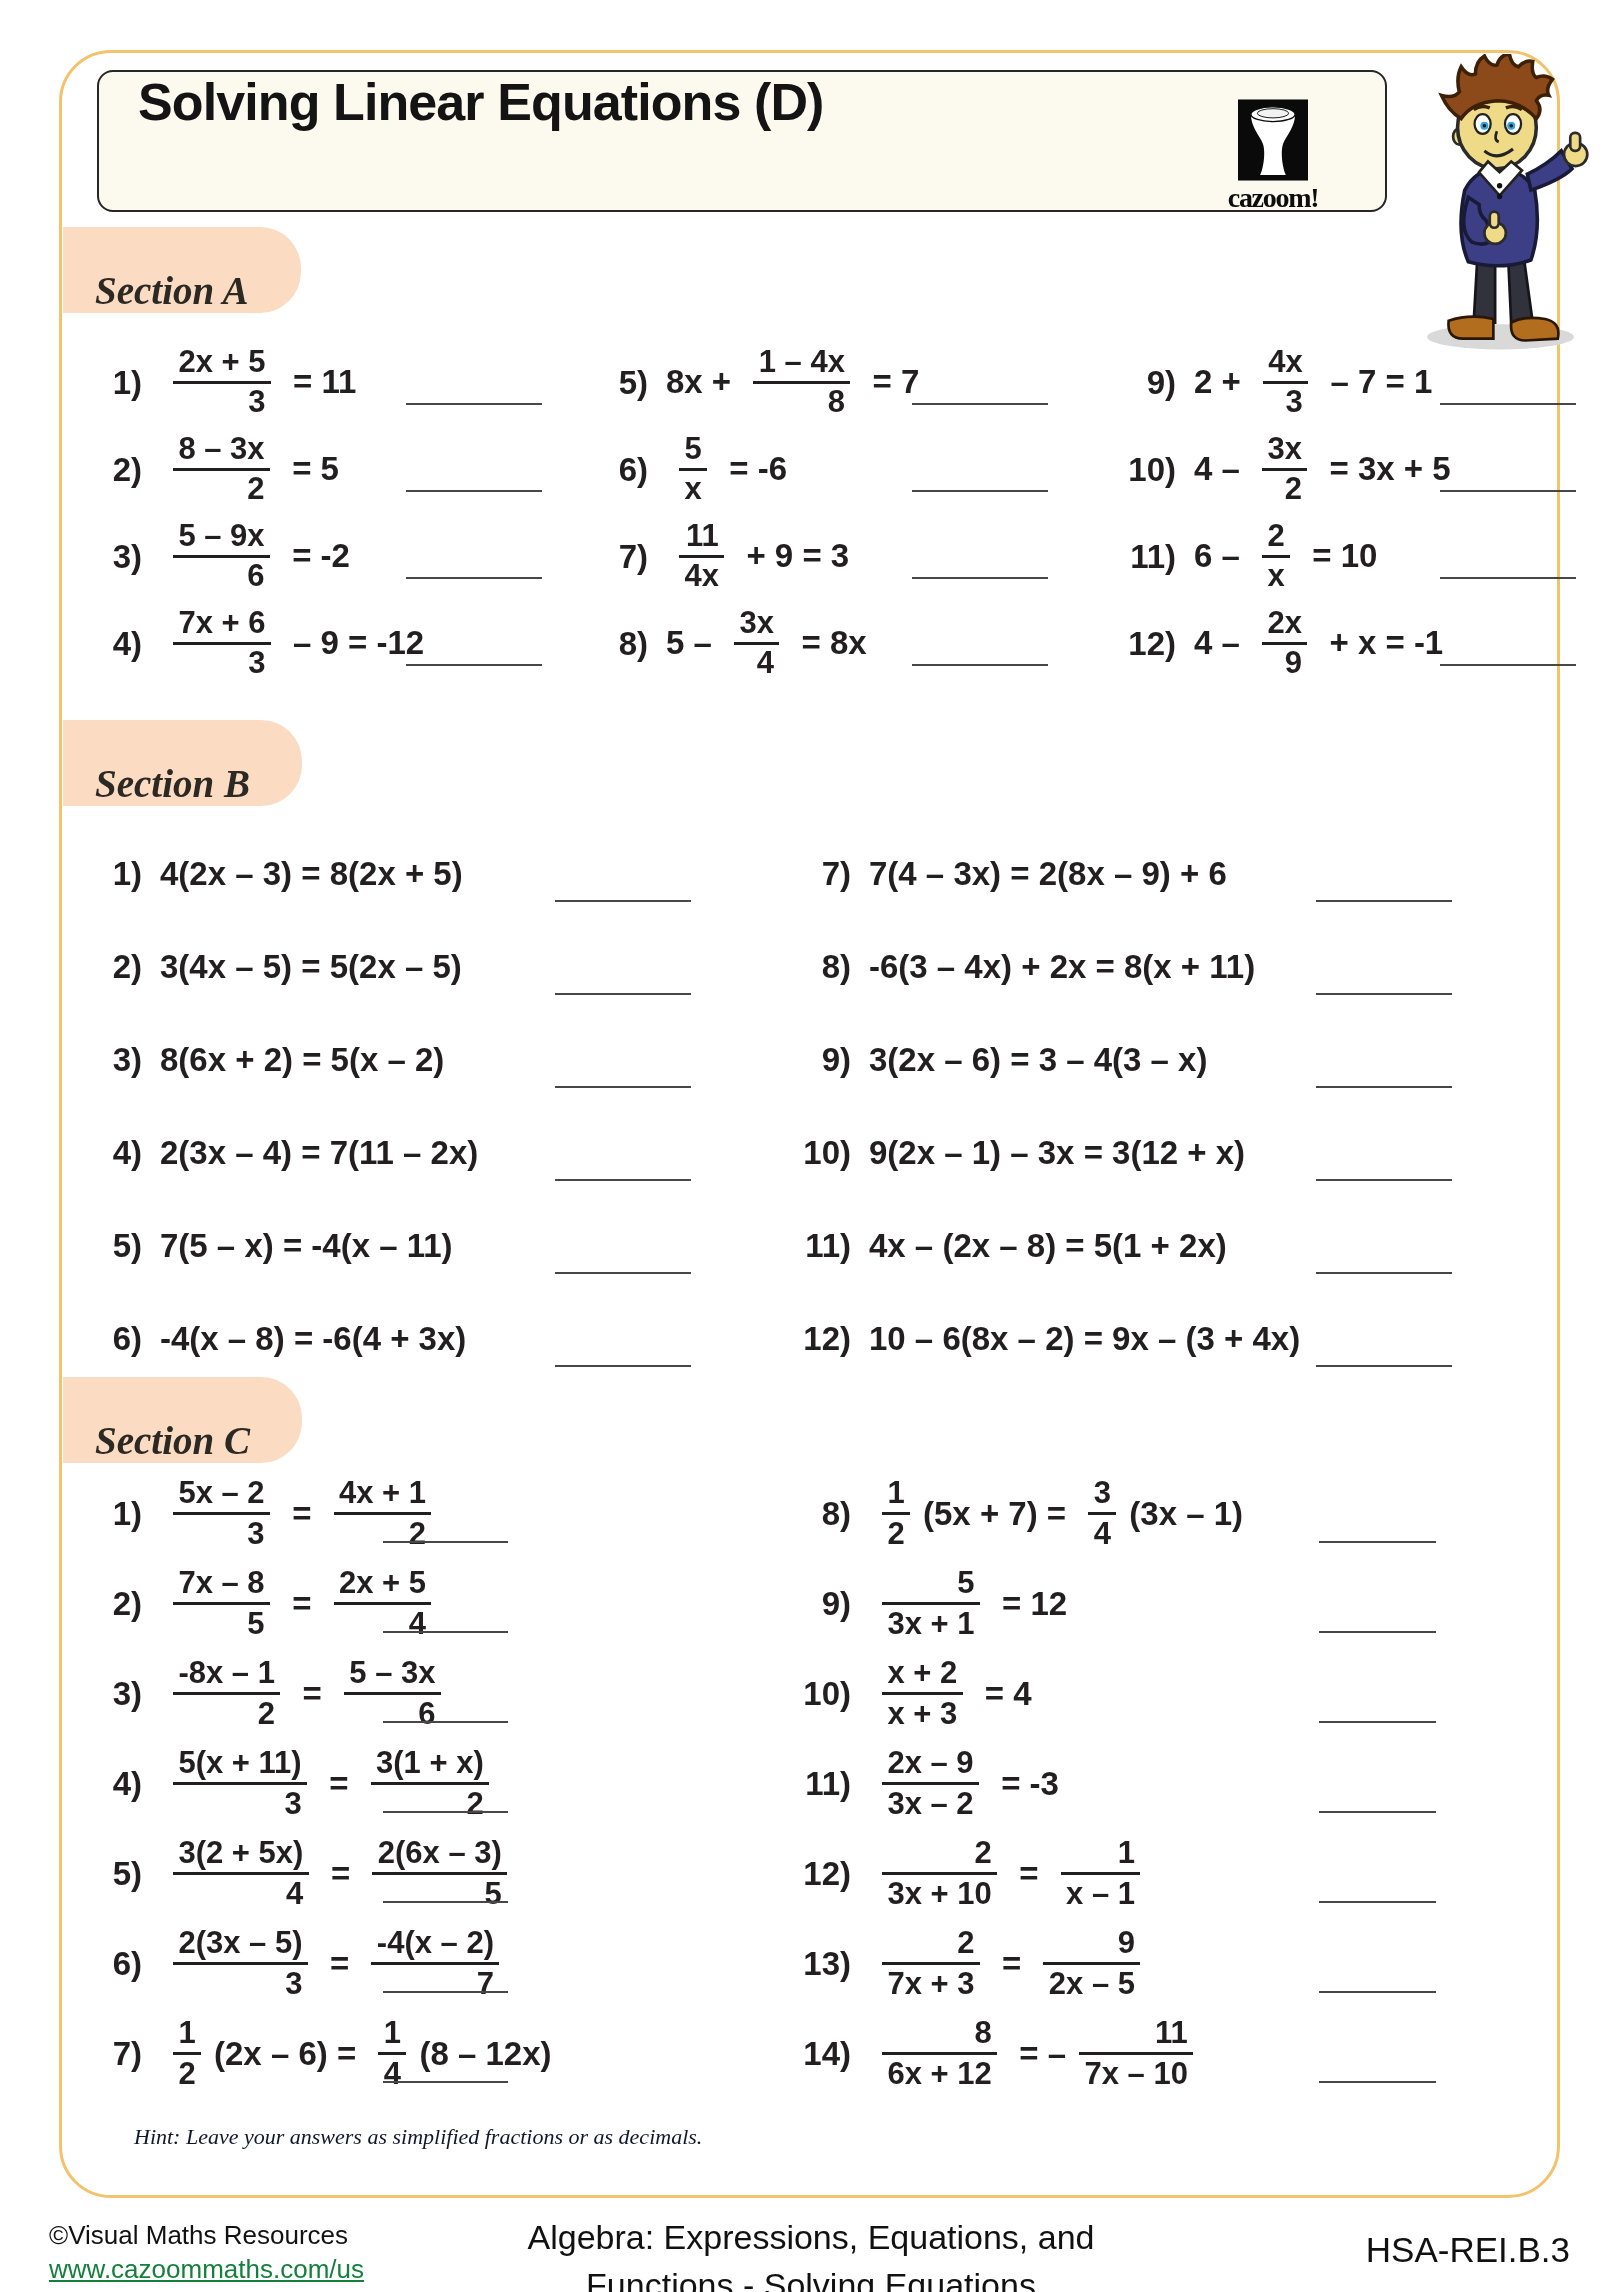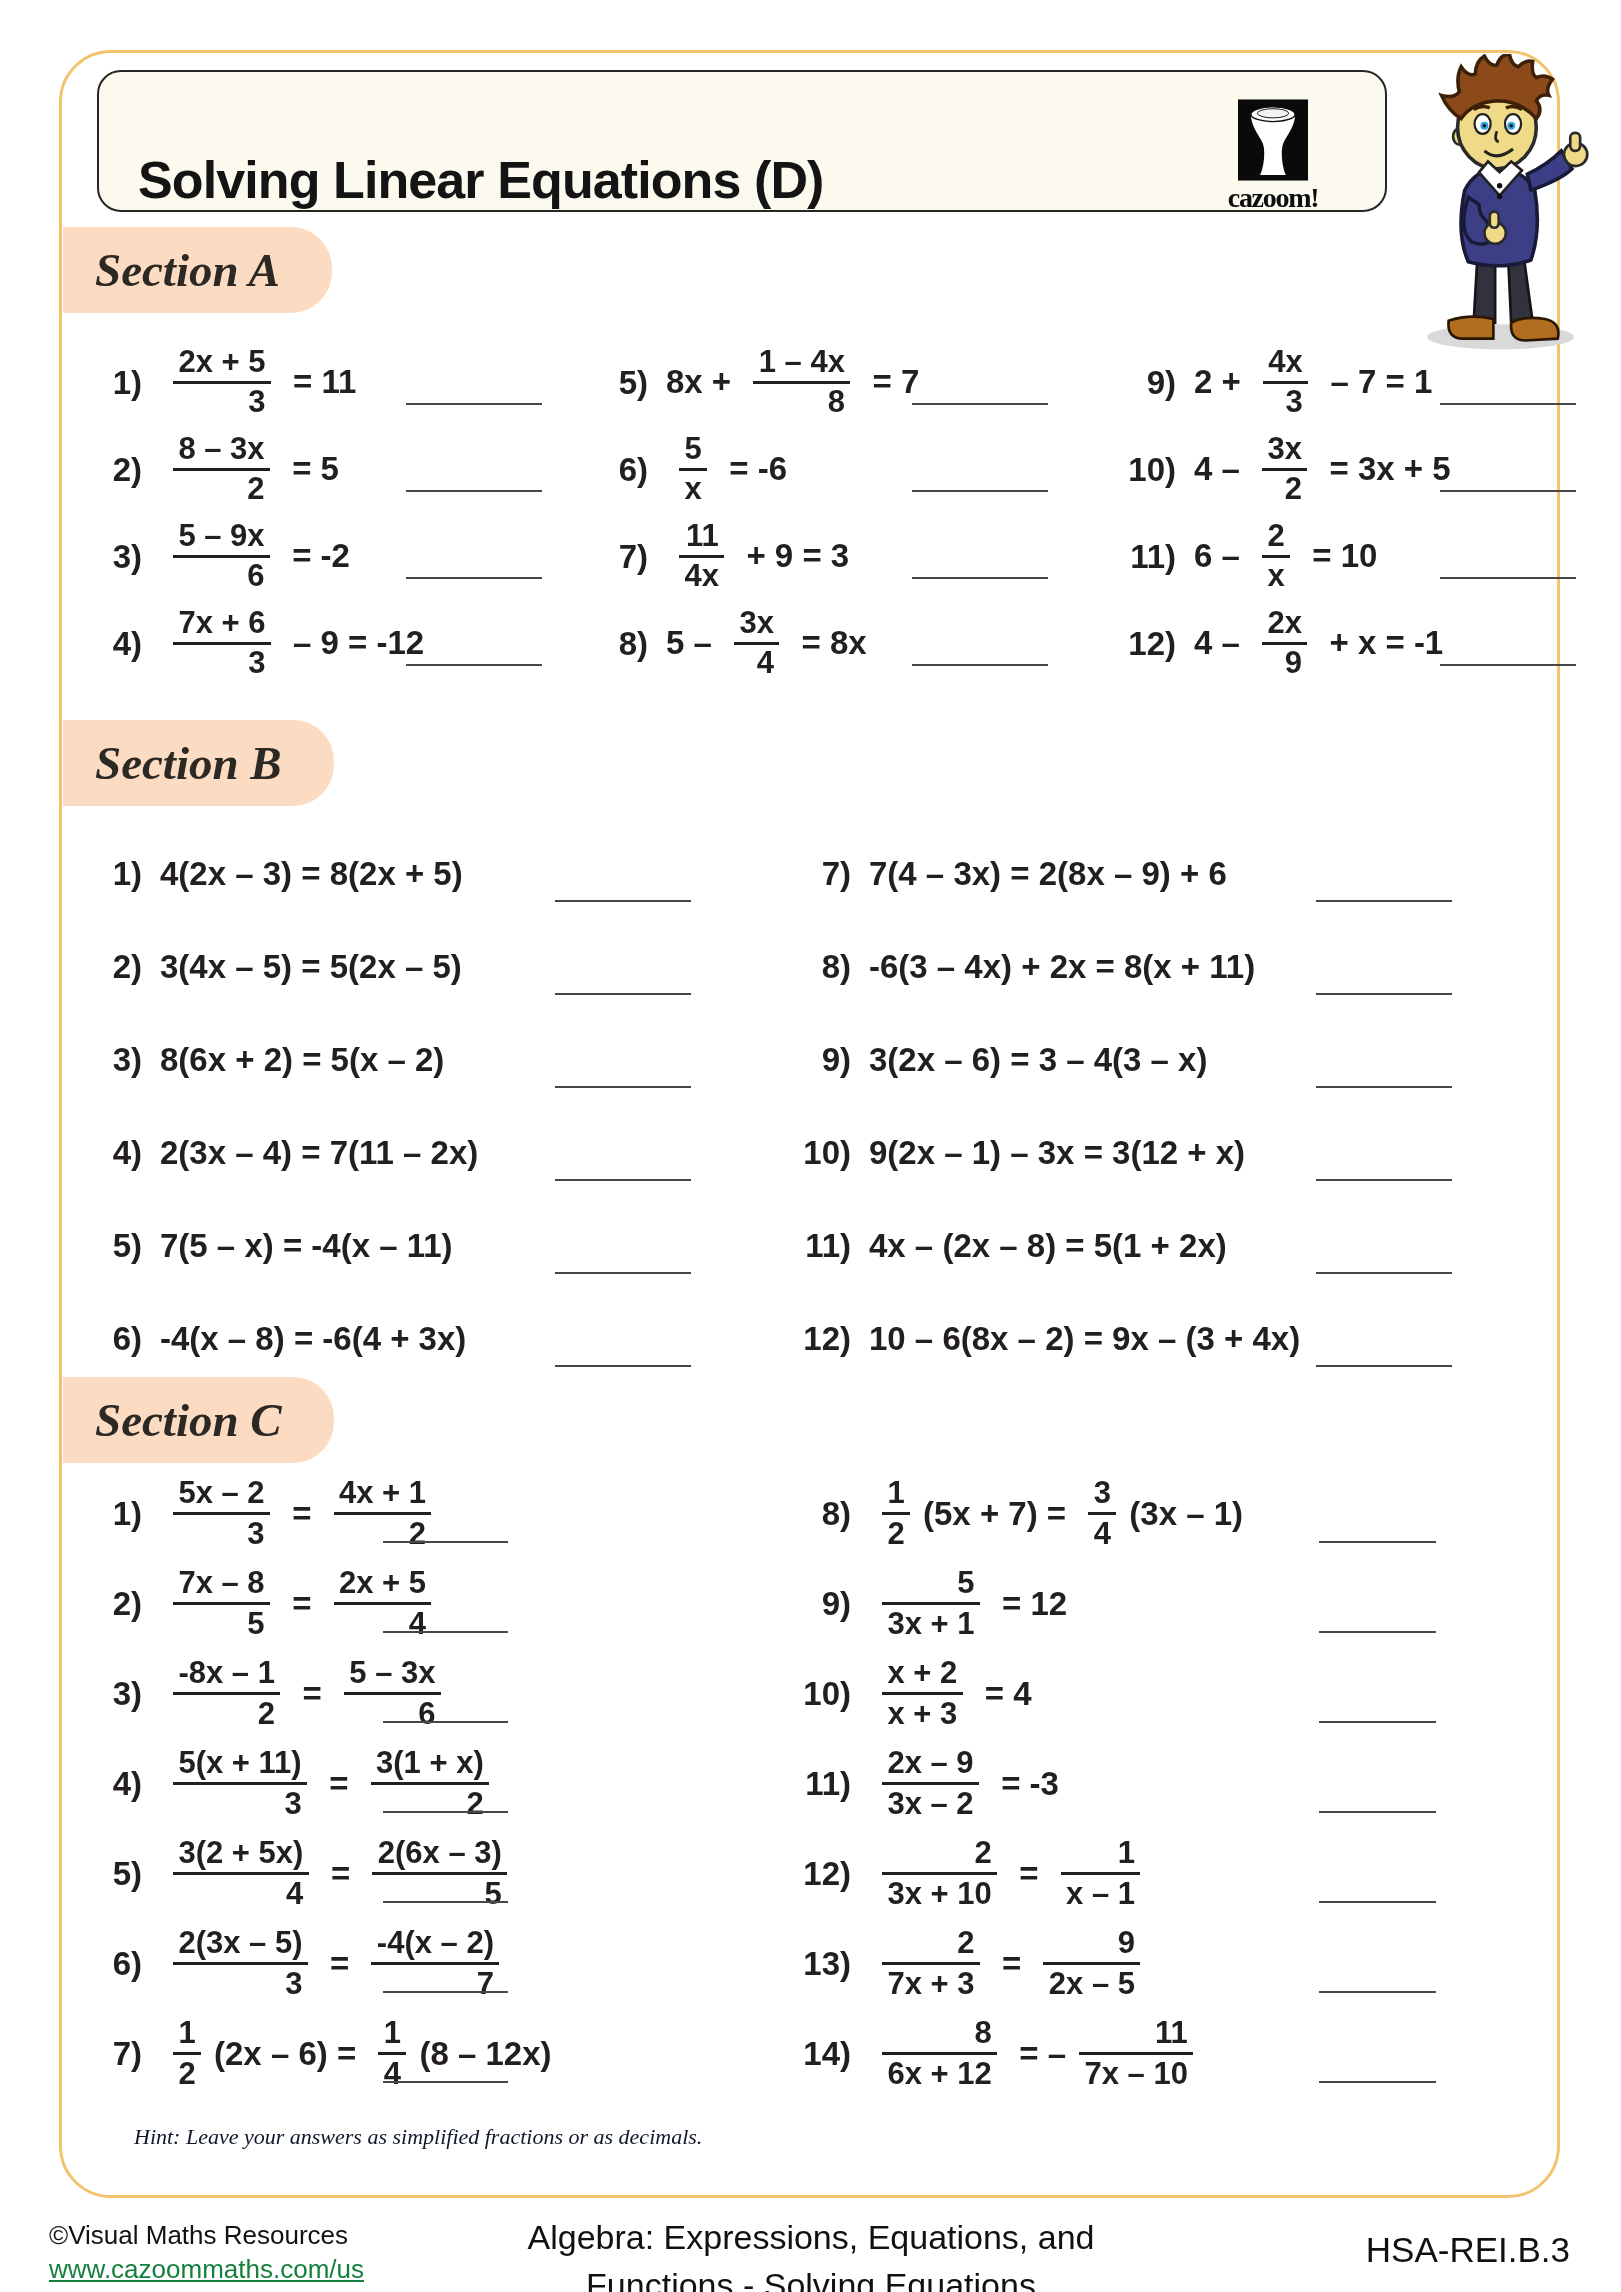--- a/index.html
+++ b/index.html
@@ -2,31 +2,31 @@
 <html style="font-size:14.3px"><head>
 <meta charset="utf-8">
 <style>
   html,body{margin:0;padding:0;background:#ffffff;}
   .page{position:relative;width:1622px;height:2293px;background:#fff;
         font-family:"Liberation Sans",sans-serif;color:#231f20;overflow:hidden;}
   .frame{position:absolute;left:59px;top:50px;width:1501px;height:2148px;box-sizing:border-box;
          border:3.6px solid #f3c26c;border-radius:52px;}
   
   .title-box{position:absolute;left:97px;top:70px;width:1290px;height:142px;box-sizing:border-box;
-             background:#fcf9ee;border:2.7px solid #262626;border-radius:24px;display:flex;align-items:flex-end;}
+             background:#fcf9ee;border:2.7px solid #262626;border-radius:16px;display:flex;align-items:flex-start;}
   .title{margin:0 0 0 39px;font-size:52px;font-weight:bold;letter-spacing:-0.9px;color:#141414;}
   .logo{position:absolute;top:27px;right:54px;width:116px;display:flex;flex-direction:column;align-items:center;}
   .logo svg{width:70px;height:82px;}
   .logo-text{font-family:"Liberation Serif",serif;font-weight:bold;font-size:28px;letter-spacing:-1.3px;
              color:#0d0d0d;margin-top:0.9px;}
   .mascot{position:absolute;left:1386px;top:54px;width:229px;height:301px;}
   
   .sec-h{position:absolute;left:63px;height:86px;background:#fbdcc2;border-radius:0 41px 41px 0;
-         display:flex;align-items:center;padding:0 52px 0 32px;font-family:"Liberation Serif",serif;
-         font-style:italic;font-weight:bold;font-size:47px;color:#2c2925;}
+         display:flex;align-items:flex-end;padding:0 52px 0 32px;font-family:"Liberation Serif",serif;
+         font-style:italic;font-weight:bold;font-size:39px;color:#2c2925;}
   #h-a{top:227px;} #h-b{top:720px;} #h-c{top:1377px;}
   
   .probs{position:absolute;left:79px;width:1480px;display:grid;grid-auto-flow:column;}
   #sec-0{top:339px;grid-template-rows:repeat(4,87px);grid-template-columns:506px 528px 1fr;}
   #sec-1{top:827px;grid-template-rows:repeat(6,93px);grid-template-columns:709px 1fr;}
   #sec-2{top:1469px;grid-template-rows:repeat(7,90px);grid-template-columns:709px 1fr;}
   .prob{position:relative;display:flex;align-items:center;}
   .pnum{flex:none;width:63px;margin-right:18px;text-align:right;font-weight:bold;font-size:33px;color:#231f20;}
   .eq{display:flex;align-items:center;font-weight:bold;font-size:33px;color:#231f20;white-space:pre;}
   .t{white-space:pre;}

